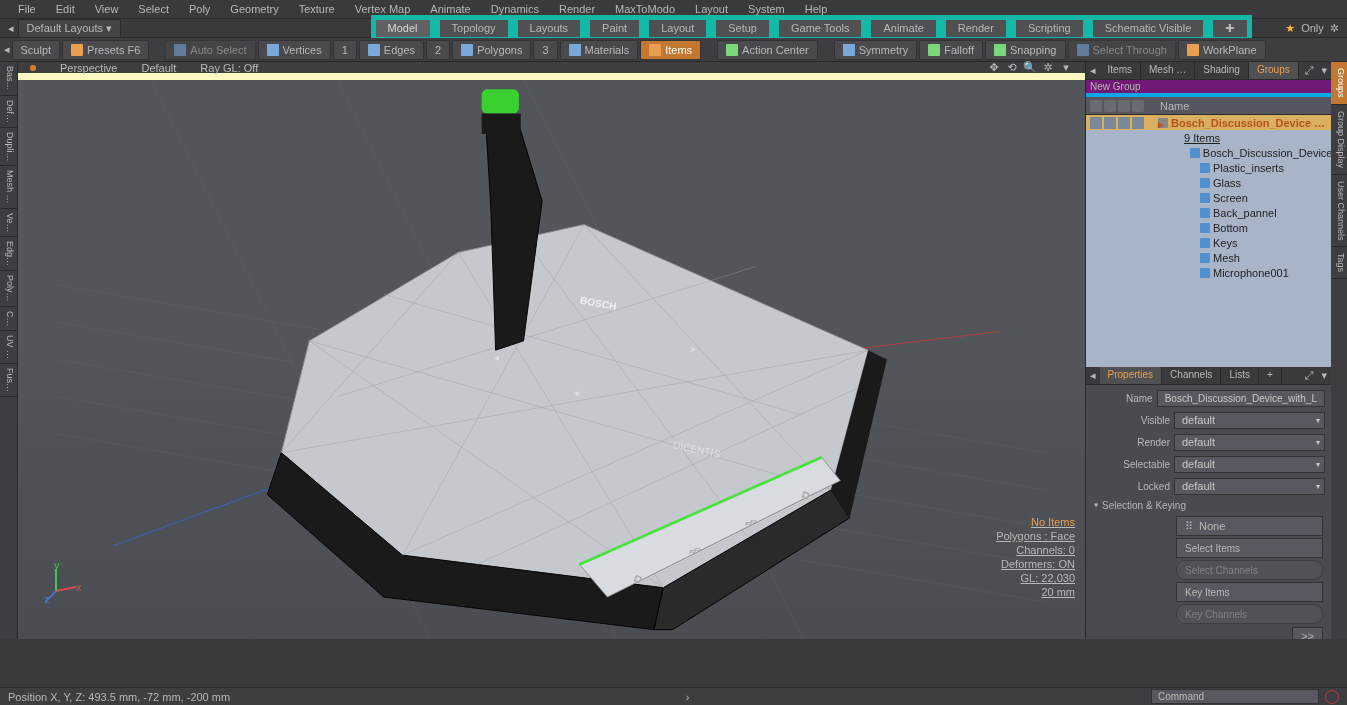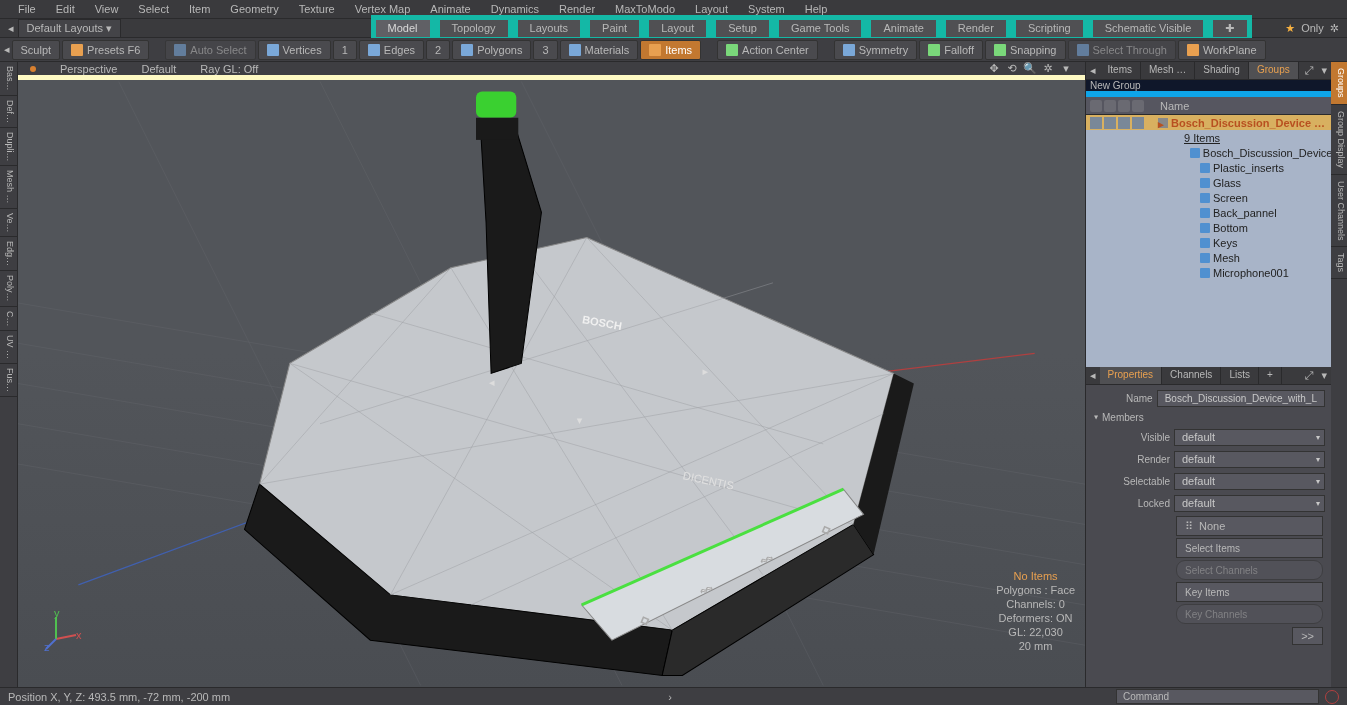--- a/index.html
+++ b/index.html
@@ -18,38 +18,38 @@
 .tool-btn { display: flex; align-items: center; gap: 4px; padding: 3px 8px; background: #4a4a4e; border: 1px solid #333; cursor: pointer; border-radius: 2px; }
 .tool-btn.dim { opacity: 0.6; }
 .tool-btn.orange { background: #c27830; color: #fff; }
 .tool-icon { width: 12px; height: 12px; display: inline-block; background: #7aa8d8; border-radius: 1px; }
 .tool-icon.orange { background: #e8a050; }
 .tool-icon.green { background: #7ad87a; }
 .main { flex: 1; display: flex; min-height: 0; }
 .left-strip { width: 18px; background: #3e3e42; border-right: 1px solid #2a2a2c; display: flex; flex-direction: column; }
 .left-strip div { writing-mode: vertical-rl; text-orientation: mixed; padding: 4px 2px; font-size: 9px; border-bottom: 1px solid #2a2a2c; cursor: pointer; }
 .center { flex: 1; display: flex; flex-direction: column; min-width: 0; }
-.vp-header { height: 18px; background: #3e3e42; display: flex; align-items: center; padding: 0 12px; gap: 24px; border-bottom: 5px solid #fef9c3; position: relative; }
+.vp-header { height: 18px; background: #3e3e42; display: flex; align-items: center; padding: 0 12px; gap: 24px; border-bottom: 7px solid #fef9c3; position: relative; }
 .vp-header .dot { width: 6px; height: 6px; background: #d88030; border-radius: 50%; }
 .vp-header-right { margin-left: auto; display: flex; gap: 4px; }
 .vp-header-right span { width: 14px; height: 14px; display: inline-flex; align-items: center; justify-content: center; cursor: pointer; }
 .viewport { flex: 1; position: relative; background: linear-gradient(#52555a 0%, #52555a 45%, #4a4d52 100%); overflow: hidden; }
 .viewport svg { position: absolute; top: 0; left: 0; width: 100%; height: 100%; }
-.vp-stats { position: absolute; right: 10px; bottom: 34px; text-align: center; line-height: 14px; }
+.vp-stats { position: absolute; right: 10px; bottom: 40px; text-align: right; line-height: 14px; text-decoration: underline; }
 .vp-stats .orange { color: #e8a050; }
 .axis-gizmo { position: absolute; left: 26px; bottom: 36px; width: 40px; height: 40px; }
 .right-panel { width: 262px; background: #404045; border-left: 1px solid #2a2a2c; display: flex; min-width: 0; }
 .right-tabs-strip { width: 16px; background: #3e3e42; display: flex; flex-direction: column; }
 .right-tabs-strip div { writing-mode: vertical-rl; padding: 6px 1px; font-size: 9px; border-bottom: 1px solid #2a2a2c; cursor: pointer; }
 .right-tabs-strip div.active { background: #c27830; color: #fff; }
 .right-main { flex: 1; display: flex; flex-direction: column; min-width: 0; }
 .panel-tabs { height: 18px; display: flex; background: #3a3a3d; border-bottom: 1px solid #2a2a2c; }
 .ptab { padding: 2px 8px; cursor: pointer; border-right: 1px solid #2a2a2c; font-size: 10px; }
 .ptab.active { background: #505053; color: #e8a050; }
-.panel-toolbar { height: 17px; background: #0f172a; display: flex; align-items: center; border-bottom: 6px solid #0ea5e9; padding: 0 4px; }
+.panel-toolbar { height: 17px; background: #701a75; display: flex; align-items: center; border-bottom: 4px solid #0ea5e9; padding: 0 4px; }
 .panel-toolbar span { font-size: 10px; }
 .tree-header { height: 18px; background: #565660; display: flex; align-items: center; border-bottom: 1px solid #2a2a2c; }
 .tree-header .eye-col { width: 68px; display: flex; gap: 2px; padding-left: 4px; }
 .tree-header .eye-col i { width: 12px; height: 12px; background: #6a6a72; border-radius: 2px; display: inline-block; }
 .tree-header .name { padding-left: 6px; }
 .tree-body { height: 252px; background: #a8b4c8; color: #222; overflow: auto; }
 .tree-row { height: 15px; display: flex; align-items: center; font-size: 10px; }
 .tree-row .cols { width: 68px; display: flex; gap: 2px; padding-left: 4px; }
 .tree-row .cols i { width: 12px; height: 12px; display: inline-block; }
 .tree-row .label { padding-left: 4px; display: flex; align-items: center; gap: 3px; white-space: nowrap; overflow: hidden; }
@@ -62,33 +62,33 @@
 .prop-tabs { height: 18px; display: flex; background: #3a3a3d; border-bottom: 1px solid #2a2a2c; }
 .prop-body { flex: 1; background: #4a4a50; padding: 2px 0; overflow: auto; }
 .prop-row { height: 22px; display: flex; align-items: center; padding: 0 6px; gap: 4px; }
 .prop-label { width: 78px; text-align: right; font-size: 10px; }
 .prop-input { flex: 1; height: 17px; background: #585860; border: 1px solid #333; padding: 0 7px; font-size: 10px; color: #c8c8c8; display: flex; align-items: center; position: relative; }
 .prop-input .caret { position: absolute; right: 4px; font-size: 8px; }
 .prop-section { padding: 3px 8px; font-size: 10px; display: flex; align-items: center; gap: 4px; }
 .prop-section::before { content: "▸"; font-size: 8px; transform: rotate(90deg); display: inline-block; }
 .prop-btn { height: 20px; margin: 2px 8px 2px 90px; background: #585860; border: 1px solid #333; display: flex; align-items: center; padding: 0 8px; font-size: 10px; cursor: pointer; }
 .prop-btn.dim { opacity: 0.5; border-radius: 9px; }
-.statusbar { height: 18px; background: #3e3e42; display: flex; align-items: center; padding: 0 8px; border-top: 1px solid #2a2a2c; }
-.statusbar .cmd { margin-left: auto; width: 203px; height: 15px; background: #585860; border: 1px solid #333; padding: 0 6px; font-size: 10px; display: flex; align-items: center; margin-right: 6px; }
+.statusbar { height: 18px; background: #3e3e42; display: flex; align-items: center; padding: 0 8px; border-top: 1px solid #2a2a2c; margin-top: 48px; }
+.statusbar .cmd { margin-left: auto; width: 168px; height: 15px; background: #585860; border: 1px solid #333; padding: 0 6px; font-size: 10px; display: flex; align-items: center; margin-right: 6px; }
 .rec { width: 14px; height: 14px; border: 1px solid #b04040; border-radius: 50%; }
 </style>
 </head>
 <body>
 
 <div class="menubar">
   <span>File</span>
   <span>Edit</span>
   <span>View</span>
   <span>Select</span>
-  <span>Item</span>
+  <span>Poly</span>
   <span>Geometry</span>
   <span>Texture</span>
   <span>Vertex Map</span>
   <span>Animate</span>
   <span>Dynamics</span>
   <span>Render</span>
   <span>MaxToModo</span>
   <span>Layout</span>
   <span>System</span>
   <span>Help</span>
@@ -406,21 +406,20 @@
         <div class="ptab">Lists</div>
         <div class="ptab">+</div>
         <span style="margin-left:auto;padding:2px 4px;">⤢</span>
         <span style="padding:2px 4px;">▾</span>
       </div>
       <div class="prop-body">
         <div class="prop-row">
             <span class="prop-label">Name</span>
             <div class="prop-input">Bosch_Discussion_Device_with_L</div>
           </div>
-        <div class="prop-section">Members</div>
         <div class="prop-row">
             <span class="prop-label">Visible</span>
             <div class="prop-input">
               <span>default</span>
               <span class="caret">▾</span>
             </div>
           </div>
         <div class="prop-row">
             <span class="prop-label">Render</span>
             <div class="prop-input">
@@ -435,20 +434,21 @@
               <span class="caret">▾</span>
             </div>
           </div>
         <div class="prop-row">
             <span class="prop-label">Locked</span>
             <div class="prop-input">
               <span>default</span>
               <span class="caret">▾</span>
             </div>
           </div>
+        <div class="prop-section">Selection &amp; Keying</div>
         <div class="prop-btn">
             <span style="margin-right:6px;">⠿</span>
             <span>None</span>
           </div>
         <div class="prop-btn">Select Items</div>
         <div class="prop-btn dim">Select Channels</div>
         <div class="prop-btn">Key Items</div>
         <div class="prop-btn dim">Key Channels</div>
         <div style="text-align:right;padding:4px 8px;"><span style="background:#585860;padding:2px 8px;border:1px solid #333;">&gt;&gt;</span></div>
       </div>

